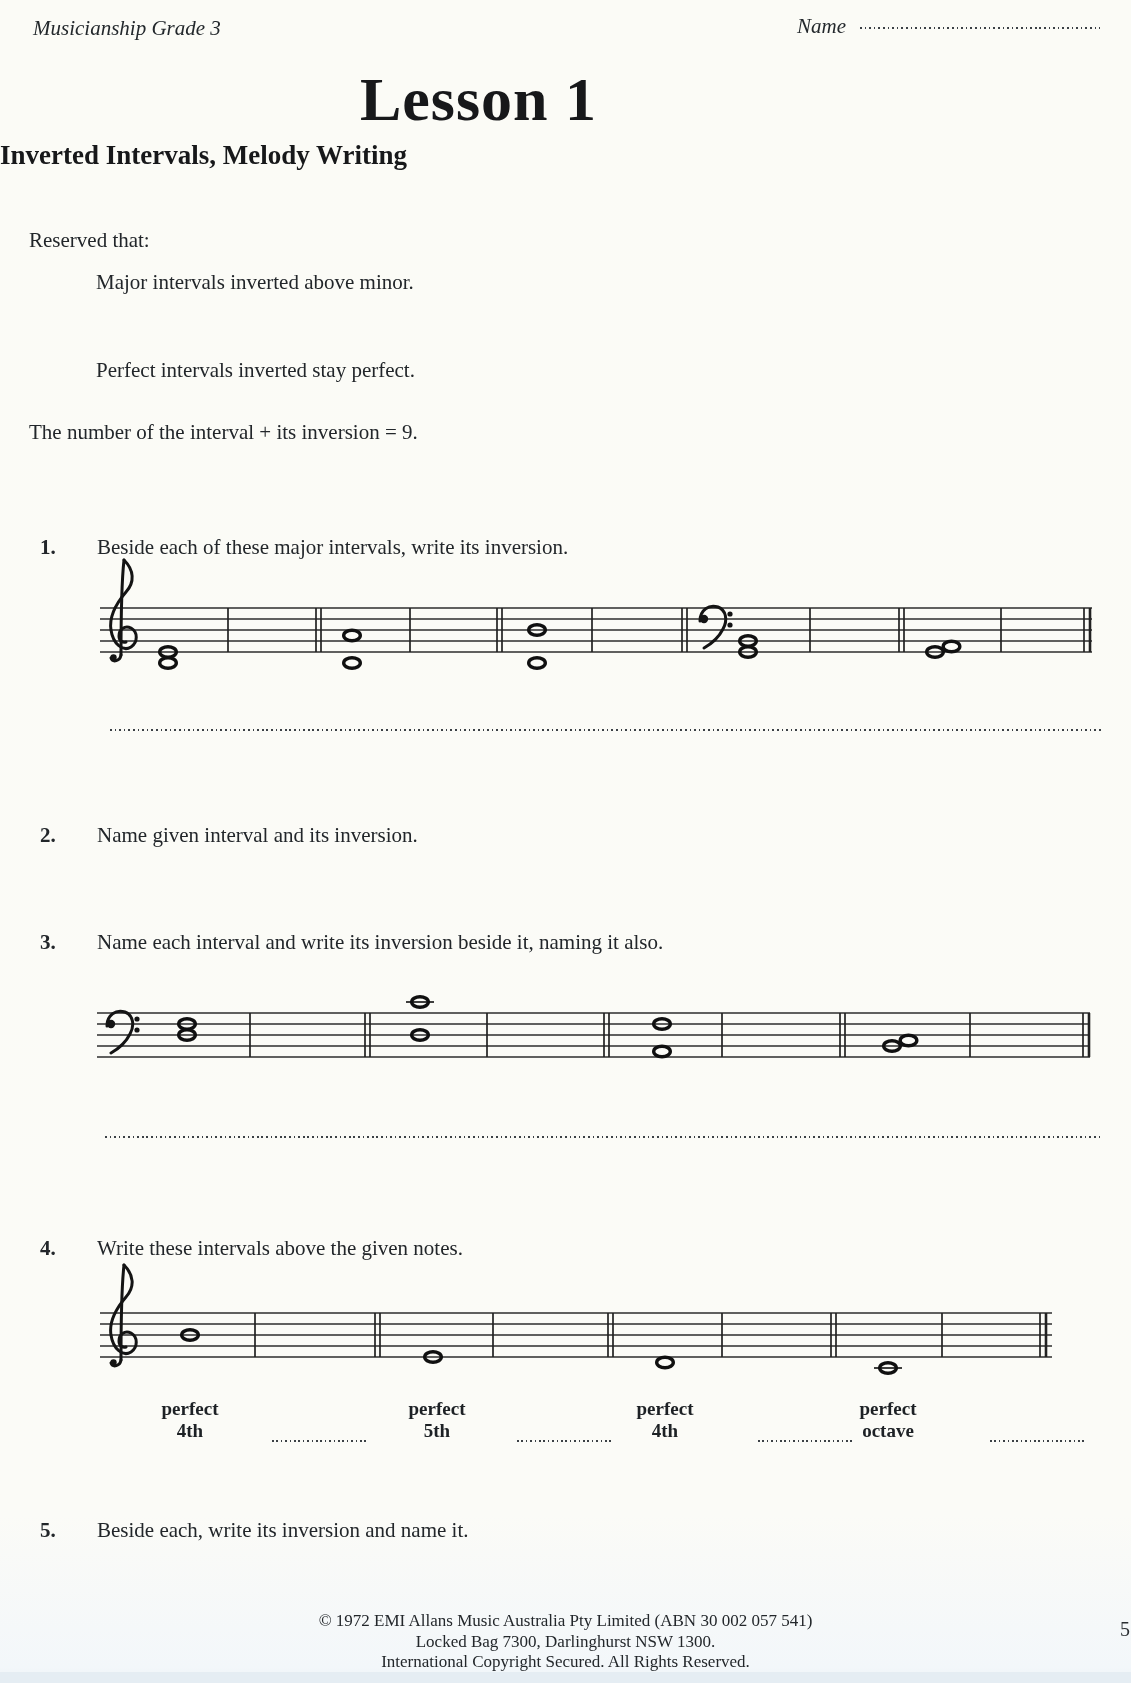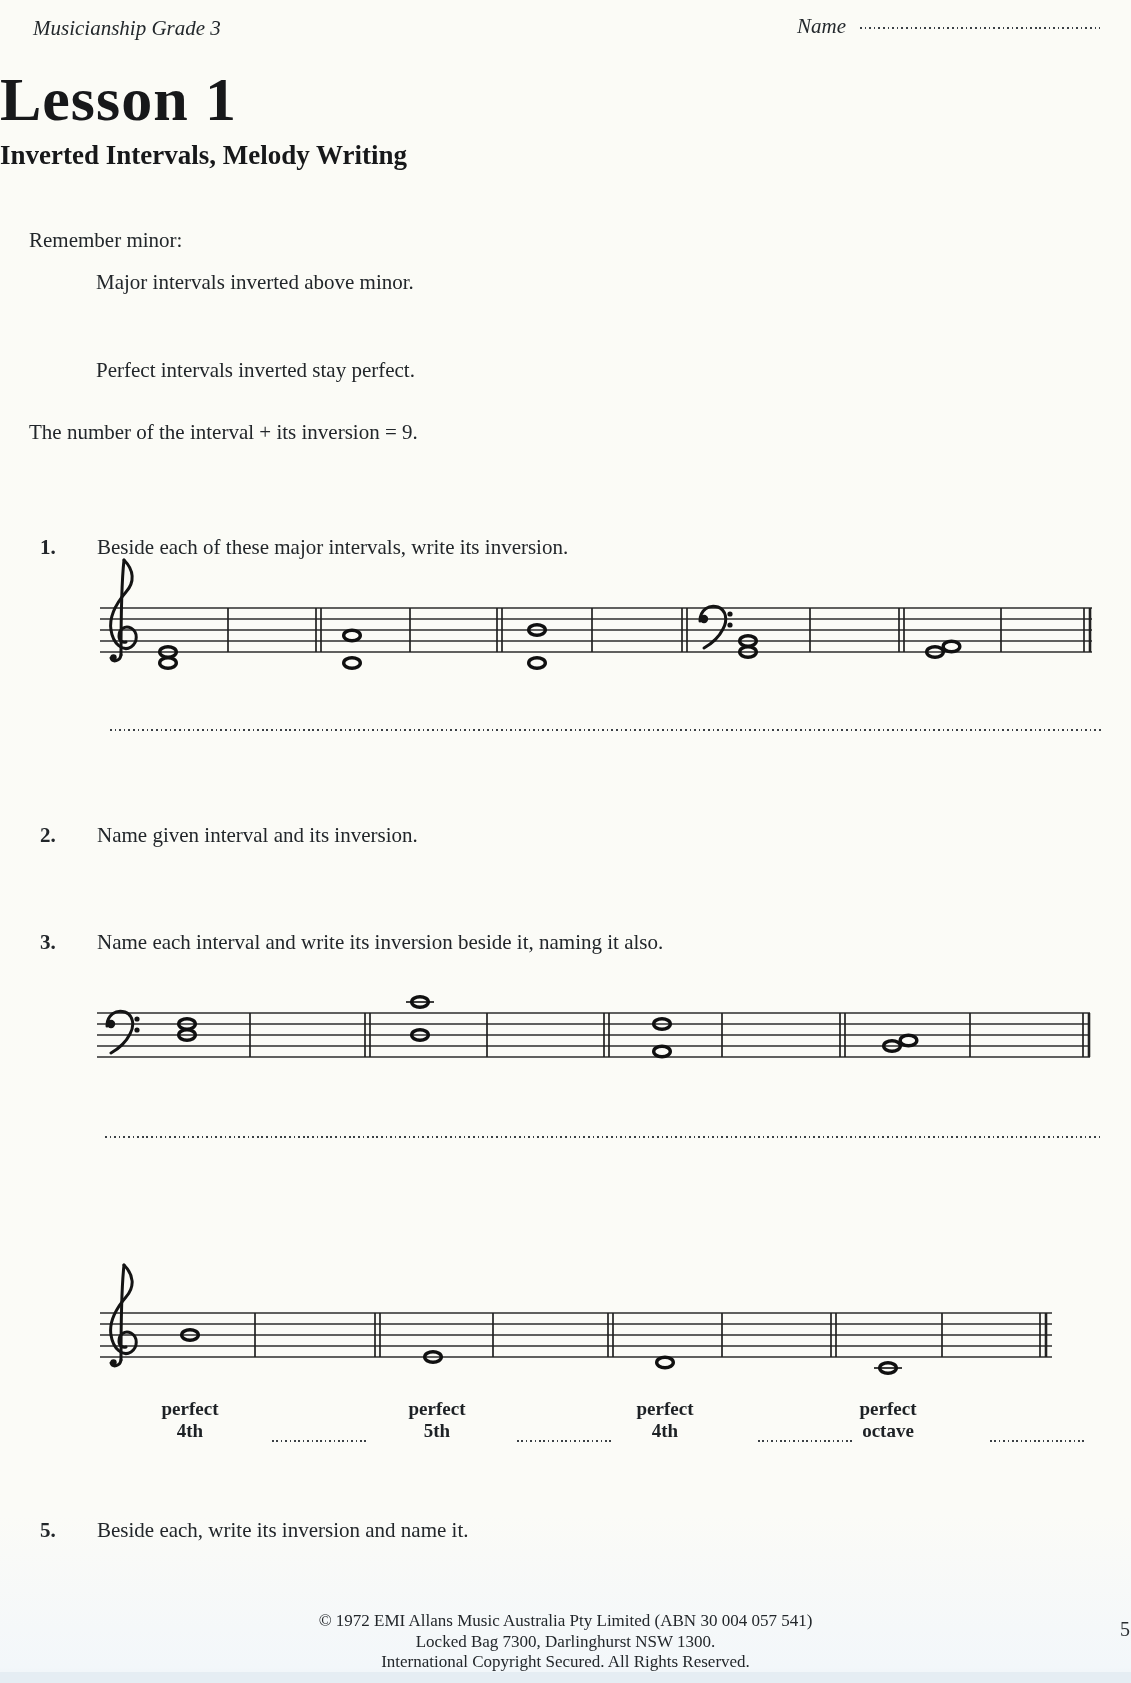--- a/index.html
+++ b/index.html
@@ -8,21 +8,21 @@
     background:linear-gradient(180deg,#fbfbf6 0%,#fbfbf7 90%,#f3f7fa 99%,#eef3f7 100%);
     font-family:"Liberation Serif", serif; color:#1c1c1c; overflow:hidden;padding-left:15px;
   }
   .abs{position:absolute;}
   .hdr{font-size:21px; font-style:italic; color:#23282c;}
   .dots{
     display:inline-block; height:2.2px;
     background-image:repeating-linear-gradient(90deg,#3b4045 0,#3b4045 1.7px,transparent 1.7px,transparent 4.6px);
   }
   .title{
-    left:0; top:64px; width:957px; 
+    left:0; top:64px; width:957px; text-align:center;
     font-size:62px; font-weight:bold; letter-spacing:1px; color:#17181a;
   }
   .subtitle{
     left:0; top:140px; width:1131px; text-align:left;
     font-size:27px; font-weight:bold; color:#17181a;
   }
   .body-text{font-size:21px; color:#22262a;}
   .ex{font-size:21px; color:#22262a; left:40px;}
   .ex .num{display:inline-block; width:57px; font-weight:bold;}
   .staff{position:absolute; overflow:visible;}
@@ -44,21 +44,21 @@
 
   <div class="abs hdr" style="left:33px; top:16px;">Musicianship Grade 3</div>
   <div class="abs" style="left:797px; top:14px;">
     <span class="hdr">Name</span>
     <span class="dots" style="width:240px; margin-left:10px; margin-bottom:4px; vertical-align:baseline;"></span>
   </div>
 
   <div class="abs title">Lesson 1</div>
   <div class="abs subtitle">Inverted Intervals, Melody Writing</div>
 
-  <div class="abs body-text" style="left:29px; top:228px;">Remember minor:</div>
+  <div class="abs body-text" style="left:29px; top:228px;">Reserved that:</div>
   <div class="abs body-text" style="left:96px; top:270px;">Major intervals inverted above minor.</div>
   <div class="abs body-text" style="left:96px; top:358px;">Perfect intervals inverted stay perfect.</div>
   <div class="abs body-text" style="left:29px; top:420px;">The number of the interval + its inversion = 9.</div>
 
   <div class="abs ex" style="top:535px;">
     <span class="num">1.</span><span>Beside each of these major intervals, write its inversion.</span>
   </div>
   <svg class="staff" id="staff0" style="left:100px; top:552px;" width="992" height="132" viewBox="0 0 992 132">
       <line x1="0" y1="56" x2="992" y2="56" stroke="#2d2d2d" stroke-width="1.3"></line>
       <line x1="0" y1="67" x2="992" y2="67" stroke="#2d2d2d" stroke-width="1.3"></line>
@@ -141,20 +141,23 @@
       <line x1="743" y1="56" x2="743" y2="100" stroke="#222" stroke-width="1.7"></line>
       <line x1="748" y1="56" x2="748" y2="100" stroke="#222" stroke-width="1.7"></line>
       <ellipse cx="795" cy="89" rx="8.3" ry="5.3" fill="none" stroke="#101010" stroke-width="3.4"></ellipse>
       <ellipse cx="811.5" cy="83.5" rx="8.3" ry="5.3" fill="none" stroke="#101010" stroke-width="3.4"></ellipse>
       <line x1="873" y1="56" x2="873" y2="100" stroke="#222" stroke-width="1.7"></line>
       <line x1="986" y1="56" x2="986" y2="100" stroke="#222" stroke-width="1.7"></line>
       <line x1="992" y1="56" x2="992" y2="100" stroke="#222" stroke-width="2.6"></line>
     </svg>
   <div class="ansline" style="left:105px; top:1136px; width:995px;"></div>
 
+  <div class="abs ex" style="top:1236px;">
+    <span class="num">4.</span><span>Write these intervals above the given notes.</span>
+  </div>
   <svg class="staff" id="staff2" style="left:100px; top:1257px;" width="952" height="132" viewBox="0 0 952 132">
       <line x1="0" y1="56" x2="952" y2="56" stroke="#2d2d2d" stroke-width="1.3"></line>
       <line x1="0" y1="67" x2="952" y2="67" stroke="#2d2d2d" stroke-width="1.3"></line>
       <line x1="0" y1="78" x2="952" y2="78" stroke="#2d2d2d" stroke-width="1.3"></line>
       <line x1="0" y1="89" x2="952" y2="89" stroke="#2d2d2d" stroke-width="1.3"></line>
       <line x1="0" y1="100" x2="952" y2="100" stroke="#2d2d2d" stroke-width="1.3"></line>
       <g transform="translate(22,56)" fill="none" stroke="#141414" stroke-width="3" stroke-linecap="round">
         <path d="M 2,-48 C 12,-38 13,-26 4,-16 C -8,-2 -13,10 -11,22 C -9,36 1,44 9,39 C 16,34 16,24 9,20 C 3,17 -3,21 -3,28 C -3,33 1,35 4,34"></path>
         <path d="M 2,-48 C 0,-30 -1,20 -1,47"></path>
         <path d="M -1,47 C -2,53 -9,55 -11,50"></path>
@@ -198,20 +201,20 @@
     <div>perfect</div>
     <div>octave</div>
   </div>
   <div class="mini-dots" style="left:990px;"></div>
 
   <div class="abs ex" style="top:1518px;">
     <span class="num">5.</span><span>Beside each, write its inversion and name it.</span>
   </div>
 
   <div class="abs footer">
-    <div>© 1972 EMI Allans Music Australia Pty Limited (ABN 30 004 057 541)</div>
+    <div>© 1972 EMI Allans Music Australia Pty Limited (ABN 30 002 057 541)</div>
     <div>Locked Bag 7300, Darlinghurst NSW 1300.</div>
     <div>International Copyright Secured. All Rights Reserved.</div>
   </div>
   <div class="abs pagenum">5</div>
   <div class="abs scan-strip"></div>
 
 </div>
 
 </body></html>

